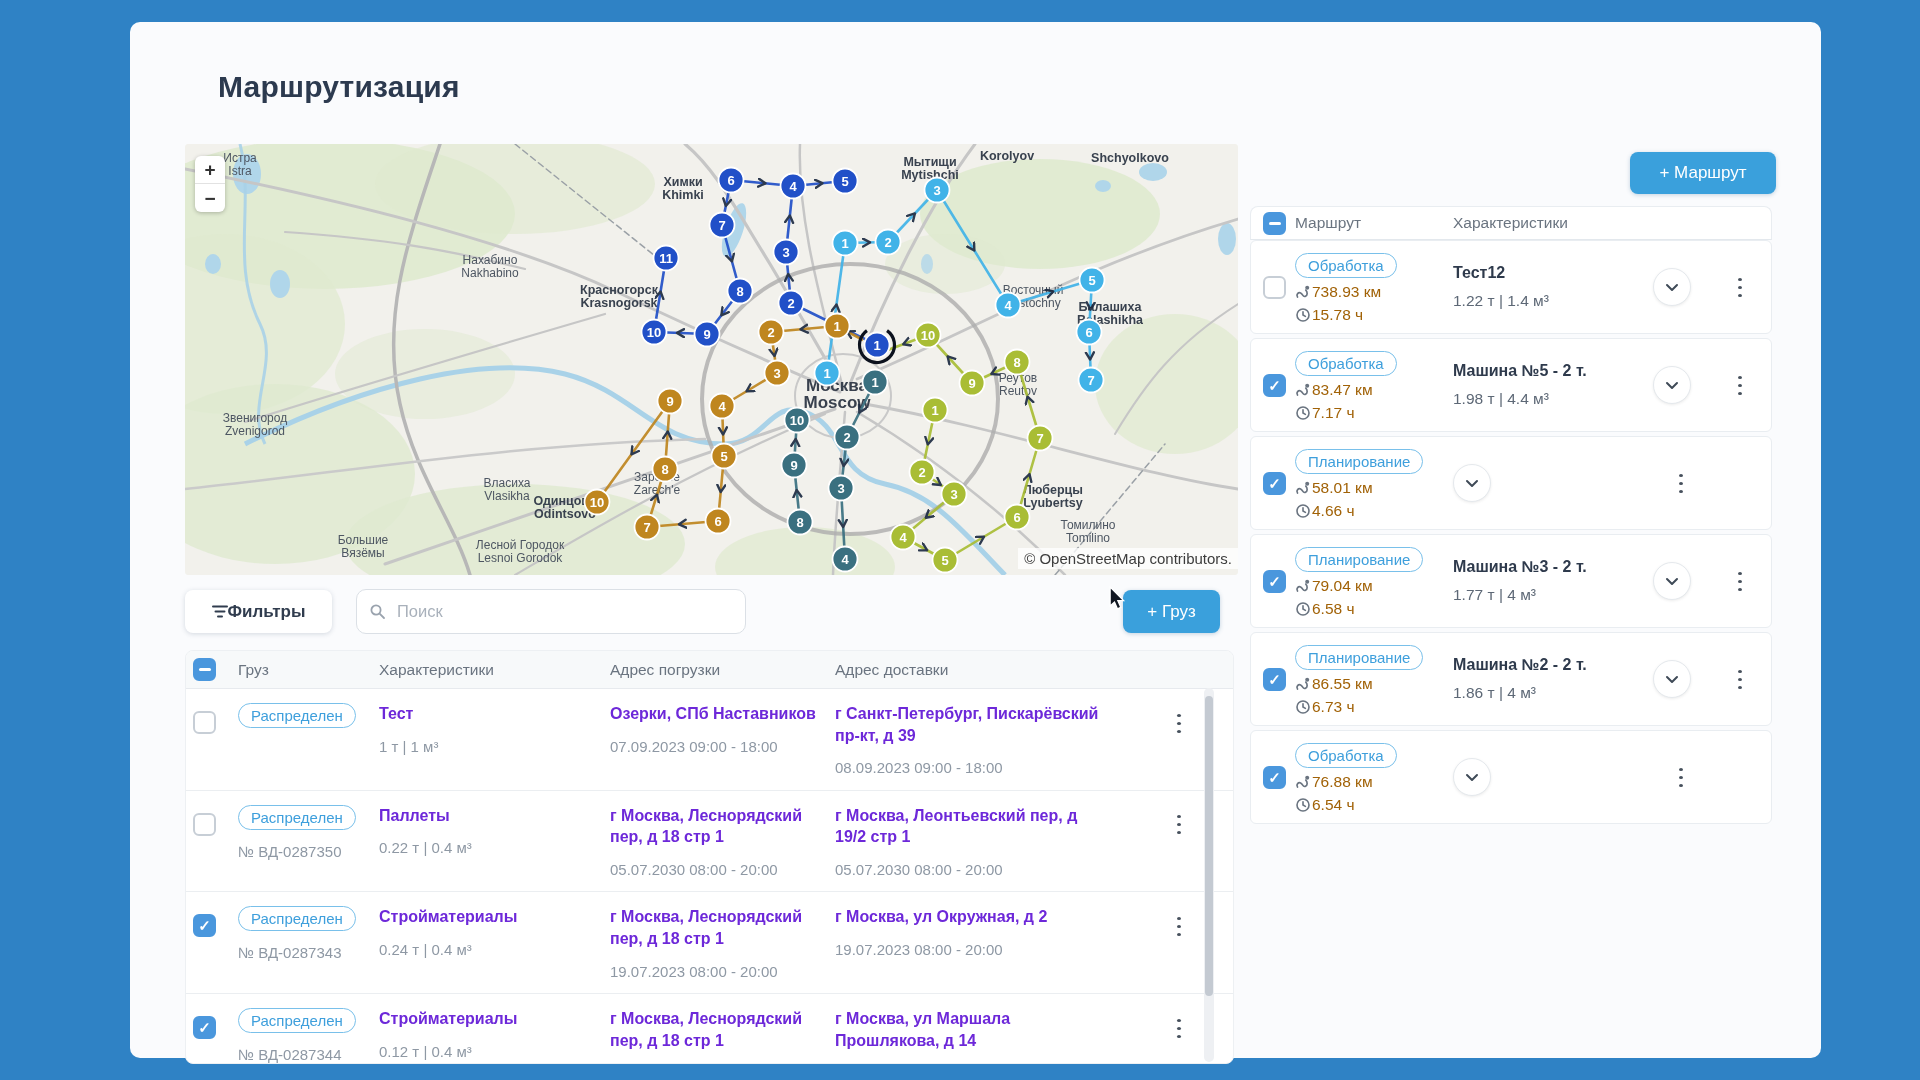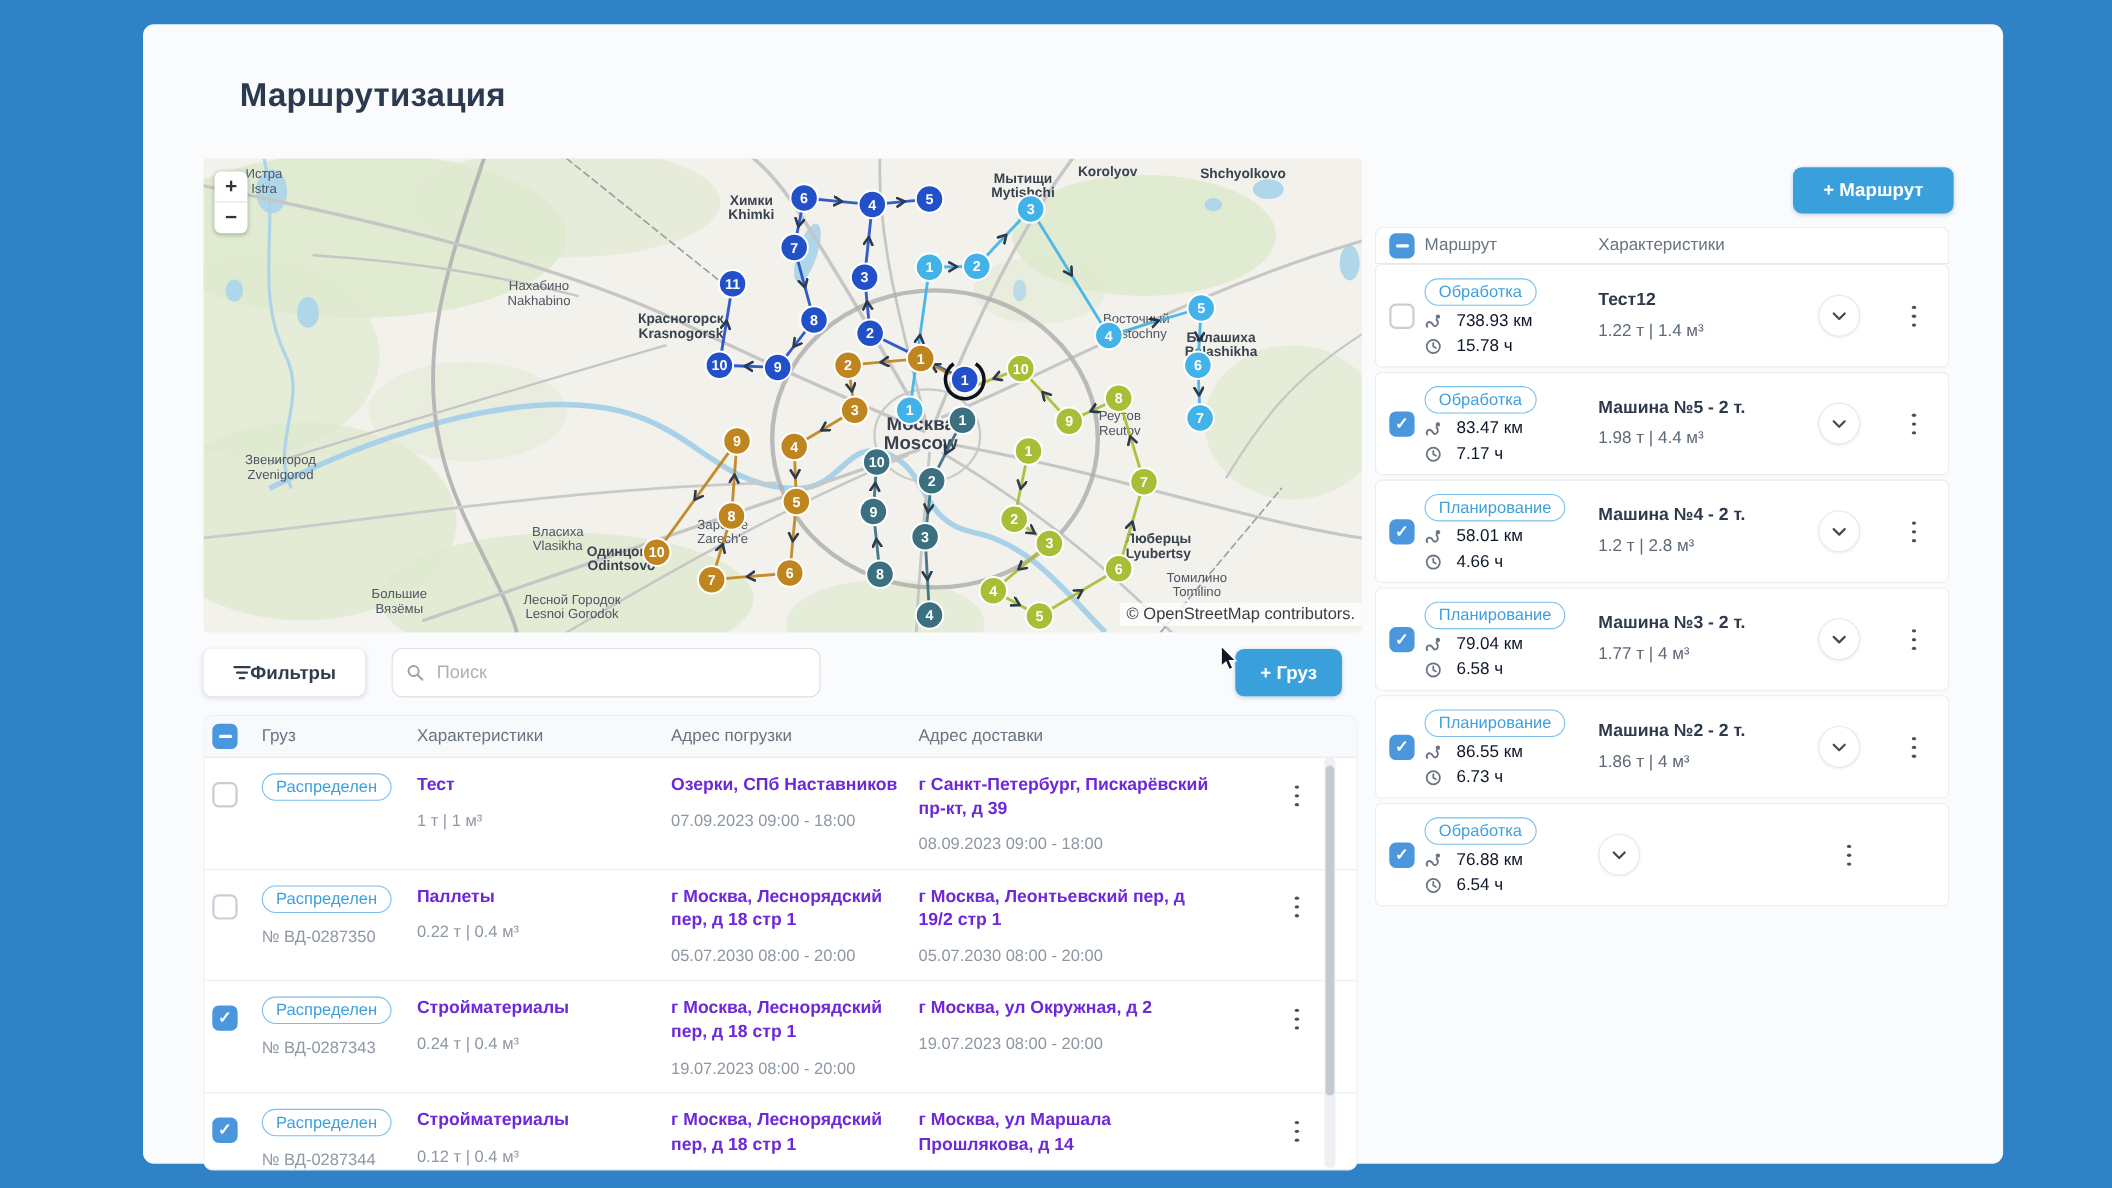--- a/index.html
+++ b/index.html
@@ -55,21 +55,21 @@
     background:#fff;border:1px solid #dbe0e6;border-radius:10px;
     display:flex;align-items:center;box-sizing:border-box;padding:0 12px;gap:9px;
   }
   .searchbox input{
     border:none;outline:none;flex:1;font-size:16.5px;color:#303c4e;font-family:Liberation Sans, sans-serif;background:transparent;
   }
   .searchbox input::placeholder{color:#a9b1bb}
   .btn-blue{
     position:absolute;display:flex;align-items:center;justify-content:center;
     background:#3aa0dc;border:none;border-radius:8px;cursor:pointer;
-    font-size:17px;font-weight:700;color:#fff;font-family:inherit;
+    font-size:17px;font-weight:400;color:#fff;font-family:inherit;
     box-shadow:0 1px 4px rgba(30,90,140,.25);
   }
   #add-cargo-btn{left:993px;top:568px;width:97px;height:43px}
   #add-route-btn{left:1500px;top:130px;width:146px;height:42px}
   
   .cb{
     width:23px;height:23px;border-radius:6px;box-sizing:border-box;
     border:2px solid #c7ced6;background:#fff;display:flex;align-items:center;justify-content:center;
     cursor:pointer;flex:none;
   }
@@ -119,21 +119,21 @@
   }
   .panel-head .cbcell{padding-left:12px}
   .panel-rows{position:absolute;left:1120px;top:218px;width:450px}
   .prow{
     box-sizing:border-box;width:522px;height:94px;margin-bottom:4px;background:#fff;
     border:1px solid #e9edf1;border-radius:6px;
     display:grid;grid-template-columns:44px 158px 200px 56px 1fr;align-items:center;
   }
   .prow .cbcell{padding-left:12px}
   .rmeta{display:flex;flex-direction:column;gap:5px;padding-top:2px}
-  .rline{display:flex;align-items:center;gap:13px;font-size:15.5px;color:#0f172a}
+  .rline{display:flex;align-items:center;gap:1px;font-size:15.5px;color:#a16207}
   .rname{font-weight:700;font-size:16px;color:#2e3a4c;margin-bottom:10px}
   .rspecs{font-size:15.5px;color:#5d6876}
   .chev{
     width:36px;height:36px;border-radius:50%;background:#fff;border:1px solid #e5e9ed;
     box-shadow:0 1px 3px rgba(0,0,0,.08);display:flex;align-items:center;justify-content:center;cursor:pointer;
   }
   
   .cursor{position:absolute;left:1106px;top:586px;z-index:99;pointer-events:none}
 </style>
 </head>
@@ -576,24 +576,20 @@
           </div>
           <div class="rline">
             <svg width="16" height="16" viewBox="0 0 16 16">
               <circle cx="8" cy="8" r="6" fill="none" stroke="#6a7480" stroke-width="1.6"></circle>
               <path d="M8 4.8 L8 8 L10.4 9.4" fill="none" stroke="#6a7480" stroke-width="1.6" stroke-linecap="round"></path>
             </svg>
             <span>4.66 ч</span>
           </div>
         </div>
         <div>
-          <div class="rname">Машина №4 - 2 т.</div>
-          <div class="rspecs">1.2 т | 2.8 м³</div>
-        </div>
-        <div>
           <div class="chev">
             <svg width="14" height="9" viewBox="0 0 14 9">
               <polyline points="2,2 7,7 12,2" fill="none" stroke="#3f4a57" stroke-width="2" stroke-linecap="round" stroke-linejoin="round"></polyline>
             </svg>
           </div>
         </div>
         <div>
           <div class="menu-dots" style="margin-top:0">
             <i></i>
             <i></i>

